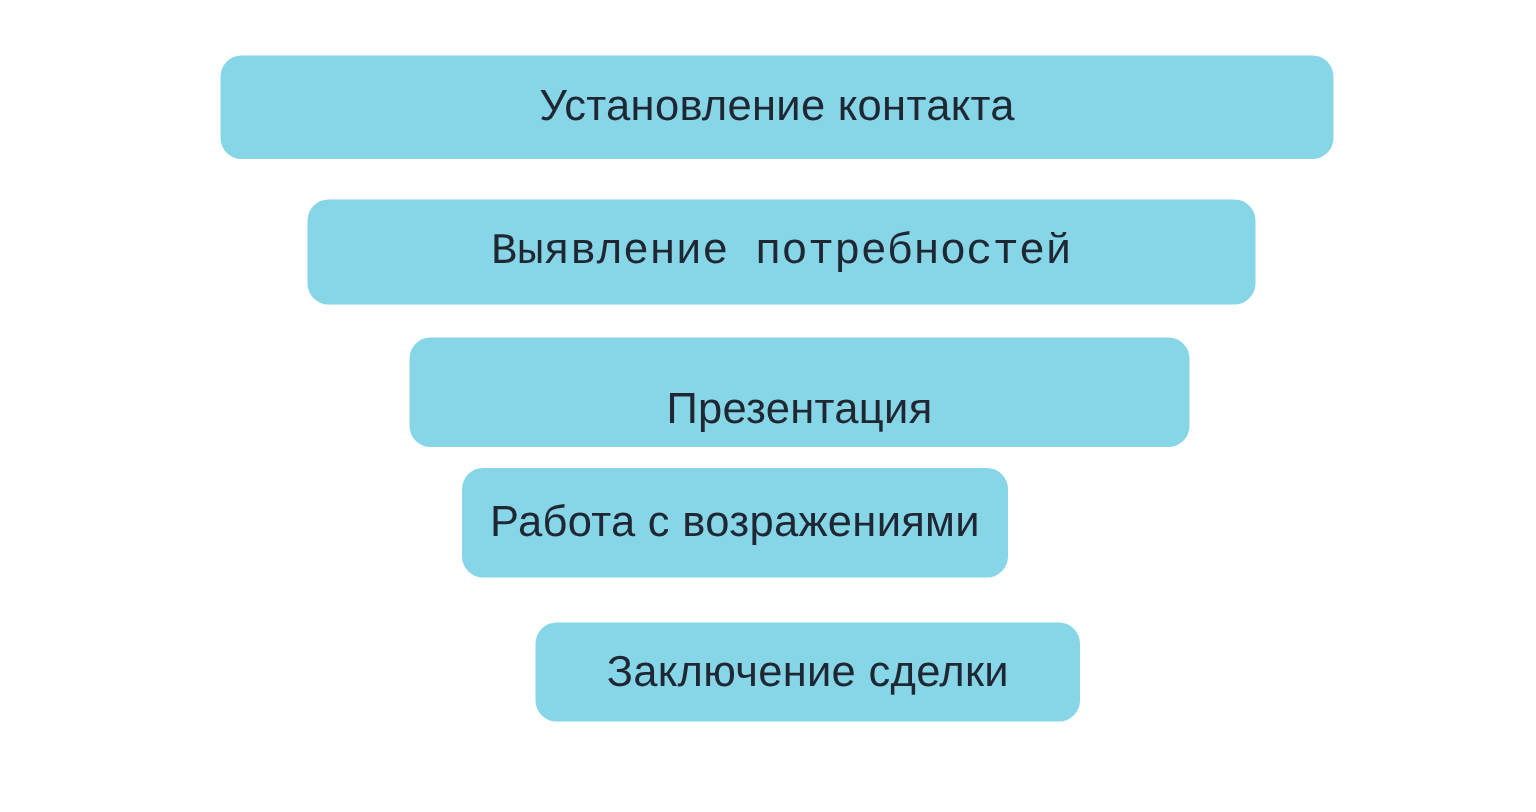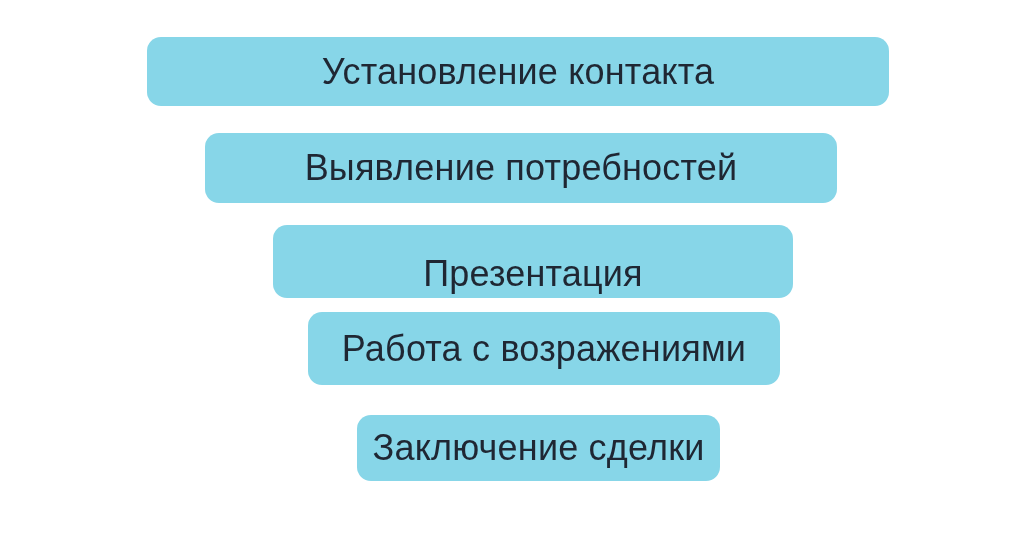--- a/index.html
+++ b/index.html
@@ -17,39 +17,39 @@
   }
   .funnel-step {
     position: absolute;
     display: flex;
     align-items: center;
     justify-content: center;
     border-radius: 14px;
     box-sizing: border-box;
   }
   .funnel-step .step-label {
-    font-size: 36px;
+    font-size: 29px;
     line-height: 1.2;
     letter-spacing: 0.2px;
     white-space: nowrap;
   }
 </style>
 </head>
 <body>
 
 <div class="canvas" style="background: rgb(255, 255, 255);">
 
 <div class="funnel-step" style="left: 147px; top: 37px; width: 742px; height: 69px; background: rgb(135, 214, 232);">
       <span class="step-label" style="color: rgb(31, 39, 51);">Установление контакта</span>
     </div>
-    <div class="funnel-step" style="left: 205px; top: 133px; width: 632px; height: 70px; background: rgb(135, 214, 232);">
+    <div class="funnel-step" style="left: 205px; top: 133px; width: 632px; height: 70px; background: rgb(135, 214, 232); font-family: Liberation Mono, monospace;">
       <span class="step-label" style="color: rgb(31, 39, 51);">Выявление потребностей</span>
     </div>
     <div class="funnel-step" style="left: 273px; top: 225px; width: 520px; height: 73px; background: rgb(135, 214, 232);">
       <span class="step-label" style="color: rgb(31, 39, 51); margin-top: 24px;">Презентация</span>
     </div>
-    <div class="funnel-step" style="left: 308px; top: 312px; width: 472px; height: 73px; background: rgb(135, 214, 232);">
+    <div class="funnel-step" style="left: 308px; top: 312px; width: 364px; height: 73px; background: rgb(135, 214, 232);">
       <span class="step-label" style="color: rgb(31, 39, 51);">Работа с возражениями</span>
     </div>
     <div class="funnel-step" style="left: 357px; top: 415px; width: 363px; height: 66px; background: rgb(135, 214, 232);">
       <span class="step-label" style="color: rgb(31, 39, 51);">Заключение сделки</span>
     </div>
   </div>
 
 </body></html>

